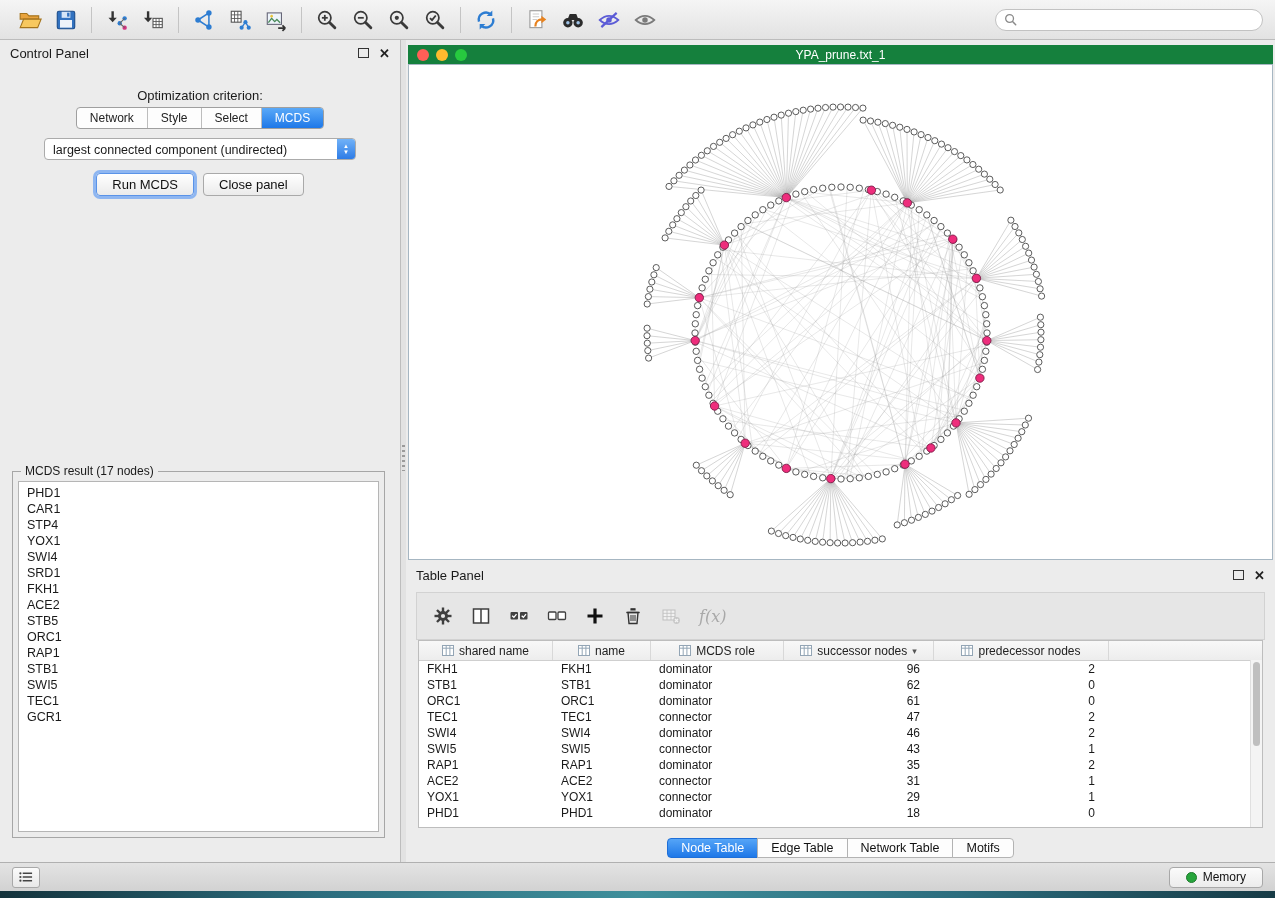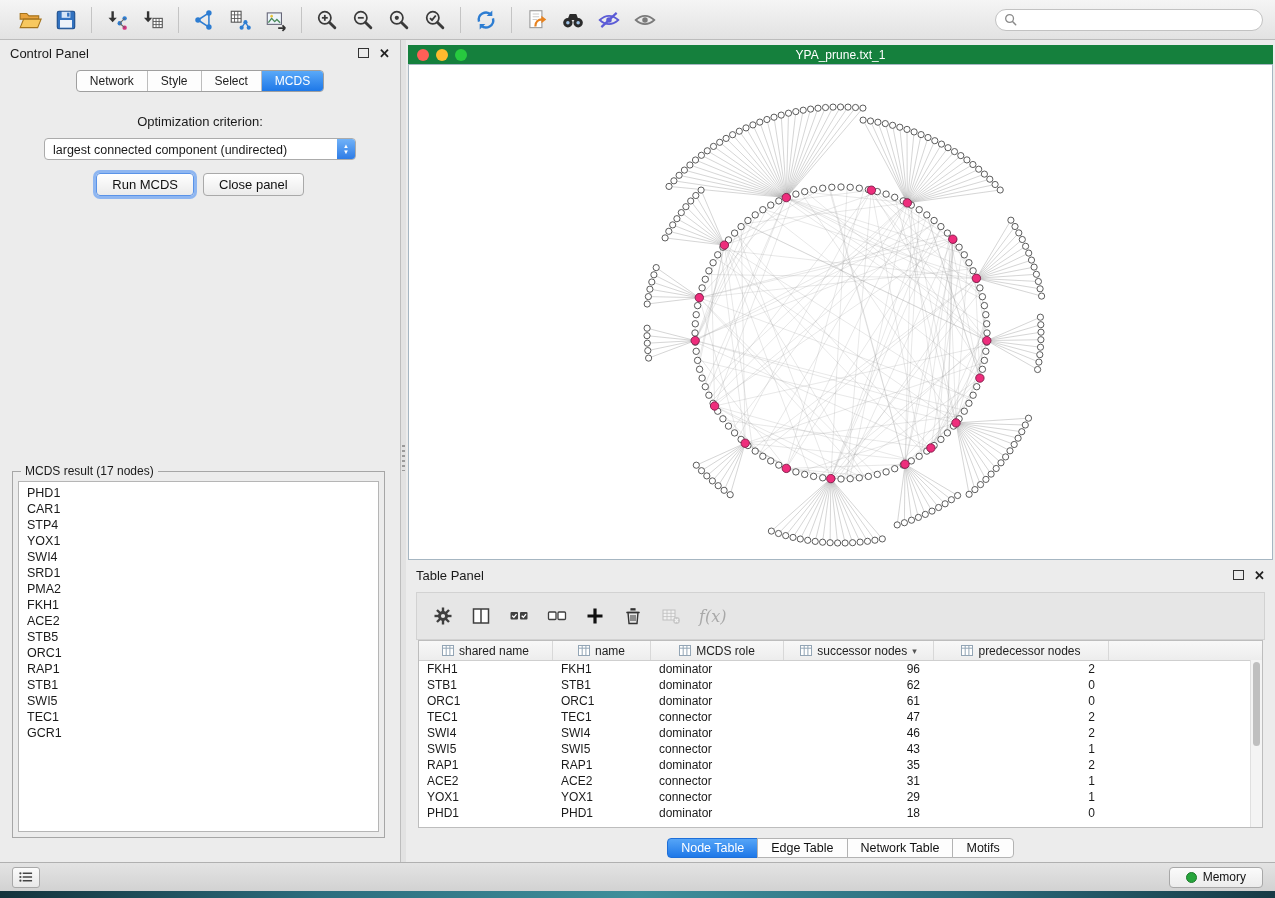--- a/index.html
+++ b/index.html
@@ -270,50 +270,49 @@
       <span>Control Panel</span>
       <span class="win-btns">
         <button class="win-btn">
             <span class="float-glyph"></span>
           </button>
         <button class="win-btn">
             <span class="close-glyph">✕</span>
           </button>
       </span>
     </div>
+    <div id="opt-label">Optimization criterion:</div>
     <div id="control-tabs-row">
       <div class="seg" id="control-tabs">
           <button>Network</button>
           <button>Style</button>
           <button>Select</button>
           <button class="active">MCDS</button>
         </div>
     </div>
-    <div id="opt-label">Optimization criterion:</div>
     <div id="criterion">
       <span>largest connected component (undirected)</span>
       <span class="stepper">
           <span>▲</span>
           <span>▼</span>
         </span>
     </div>
     <div id="mcds-buttons">
       <button class="btn focused">Run MCDS</button>
       <button class="btn">Close panel</button>
     </div>
     <fieldset id="result-box">
       <legend>MCDS result (17 nodes)</legend>
       <div id="result-list">
           <div class="result-item">PHD1</div>
           <div class="result-item">CAR1</div>
           <div class="result-item">STP4</div>
           <div class="result-item">YOX1</div>
           <div class="result-item">SWI4</div>
           <div class="result-item">SRD1</div>
-          <div class="result-item">PMA2</div>
           <div class="result-item">FKH1</div>
           <div class="result-item">ACE2</div>
           <div class="result-item">STB5</div>
           <div class="result-item">ORC1</div>
           <div class="result-item">RAP1</div>
           <div class="result-item">STB1</div>
           <div class="result-item">SWI5</div>
           <div class="result-item">TEC1</div>
           <div class="result-item">GCR1</div>
         </div>

